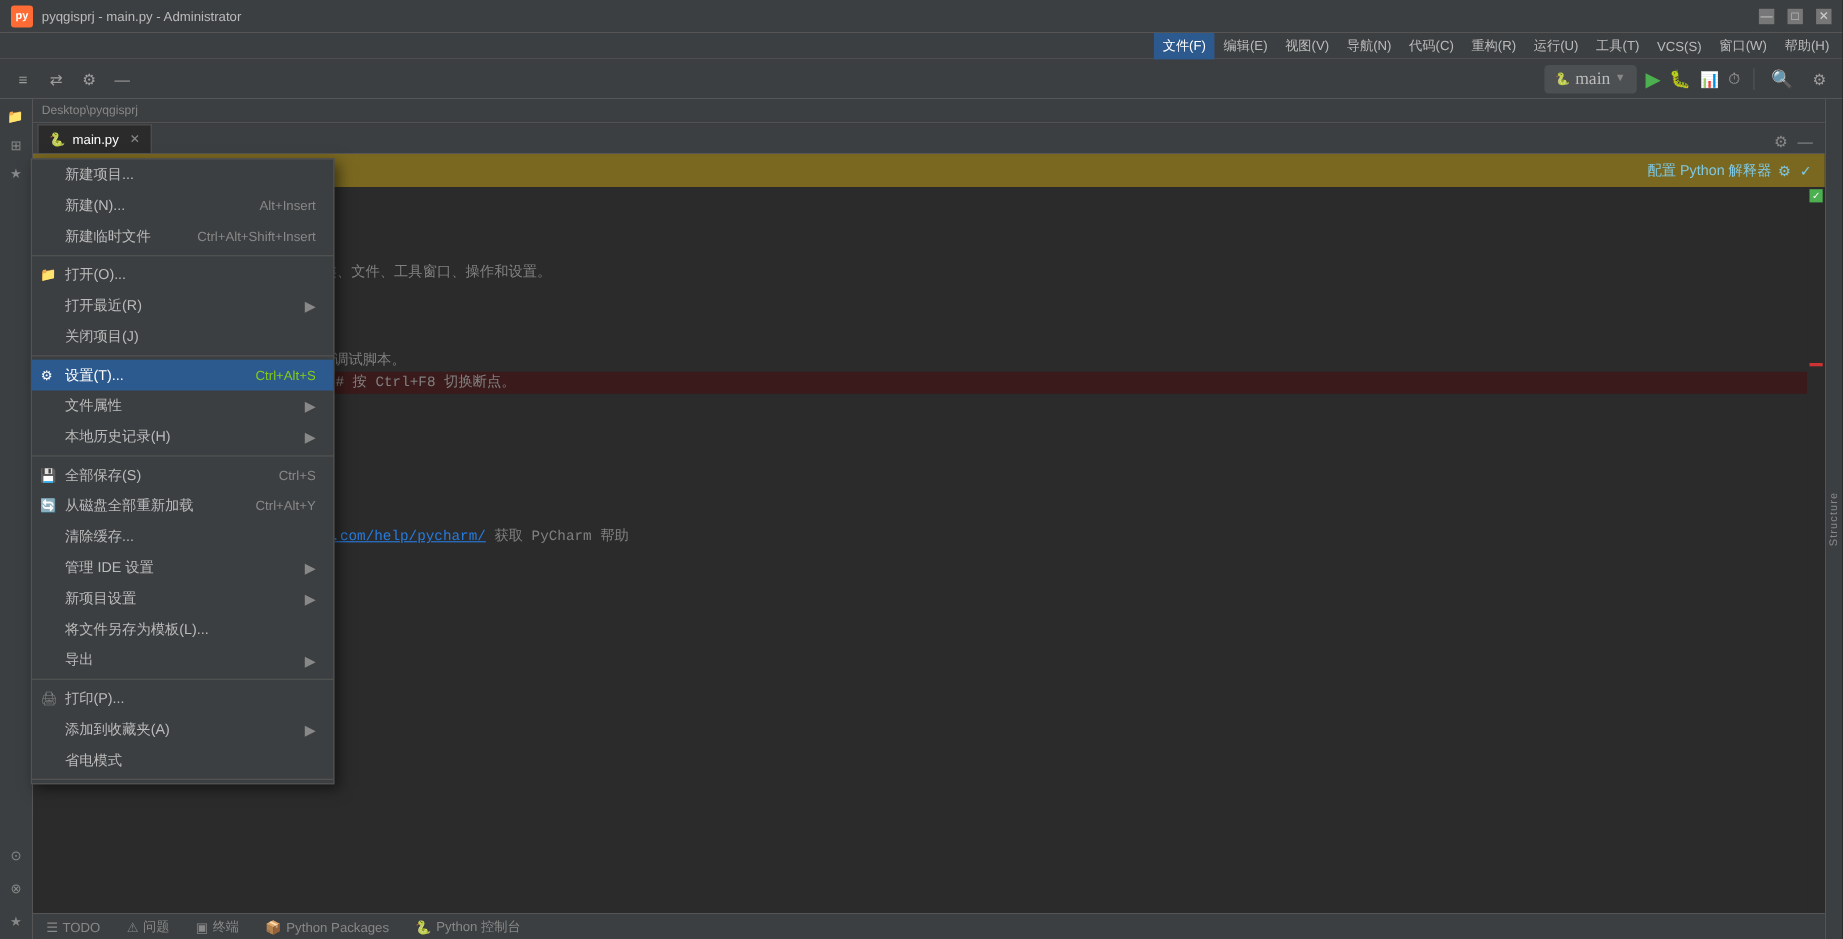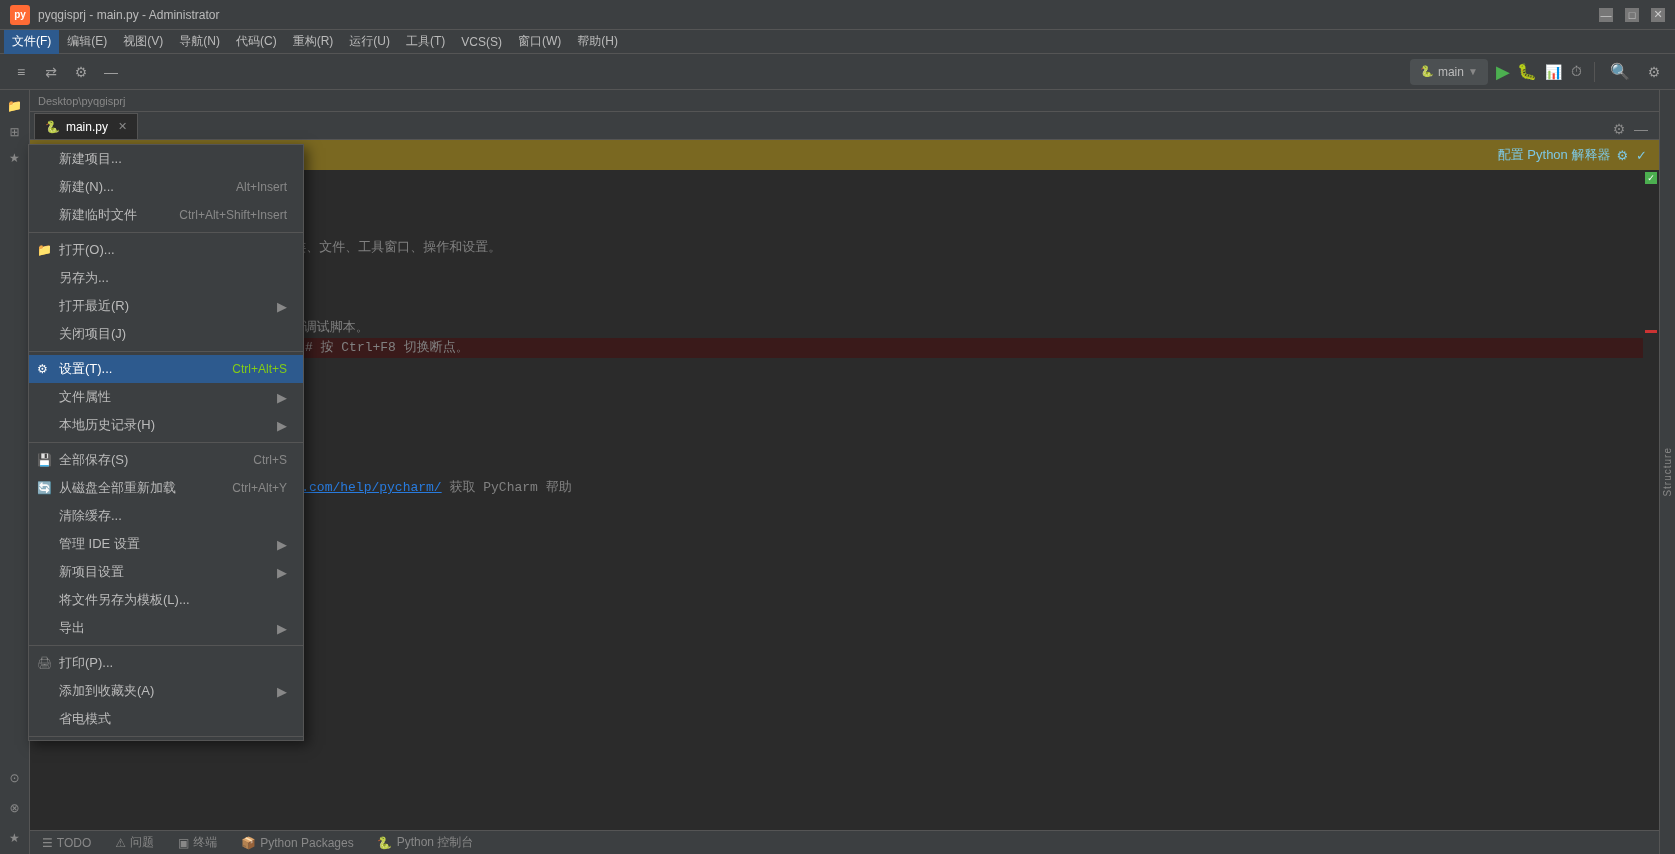--- a/index.html
+++ b/index.html
@@ -63,20 +63,21 @@
     }
 
     
     .menu-bar {
       height: 24px;
       background: #3c3f41;
       display: flex;
       align-items: center;
       padding: 0 4px;
       border-bottom: 1px solid #555;
+      justify-content: flex-end;
     }
     .menu-item {
       padding: 2px 8px;
       color: #bbb;
       font-size: 12px;
       cursor: pointer;
       height: 24px;
       display: flex;
       align-items: center;
     }
@@ -374,21 +375,21 @@
 
 <div class="toolbar">
   <button class="toolbar-btn">≡</button>
   <button class="toolbar-btn">⇄</button>
   <button class="toolbar-btn">⚙</button>
   <button class="toolbar-btn">—</button>
 
   <div style="margin-left: auto; display: flex; align-items: center; gap: 8px;">
     <div style="display:flex;align-items:center;gap:4px;background:#4c5052;border-radius:4px;padding:2px 10px;height:26px;cursor:pointer;">
       <span style="color:#4caf50;font-size:11px;">🐍</span>
-      <span style="color:#bbb;font-size:12px;">main</span>
+      <span style="color:#bbb;font-size:16px;font-family:Liberation Serif, serif;">main</span>
       <span style="color:#888;font-size:10px;">▼</span>
     </div>
     <span style="color:#4caf50;font-size:18px;cursor:pointer;">▶</span>
     <span style="color:#9e9e9e;font-size:16px;cursor:pointer;">🐛</span>
     <span style="color:#9e9e9e;font-size:14px;cursor:pointer;">📊</span>
     <span style="color:#9e9e9e;font-size:14px;cursor:pointer;">⏱</span>
     <div class="toolbar-separator"></div>
     <button class="toolbar-btn" style="font-size:16px;">🔍</button>
     <button class="toolbar-btn" style="font-size:14px;">⚙</button>
   </div>
@@ -407,23 +408,20 @@
     <div class="dropdown-item">
       <span>新建临时文件</span>
       <span class="shortcut">Ctrl+Alt+Shift+Insert</span>
     </div>
     <div class="dropdown-divider"></div>
     <div class="dropdown-item">
       <span class="item-icon">📁</span>
       <span>打开(O)...</span>
     </div>
     <div class="dropdown-item">
-      <span>另存为...</span>
-    </div>
-    <div class="dropdown-item">
       <span>打开最近(R)</span>
       <span class="arrow" style="margin-left:auto;">▶</span>
     </div>
     <div class="dropdown-item">
       <span>关闭项目(J)</span>
     </div>
     <div class="dropdown-divider"></div>
     <div class="dropdown-item highlighted">
       <span class="item-icon" style="color:#fff;">⚙</span>
       <span>设置(T)...</span>

